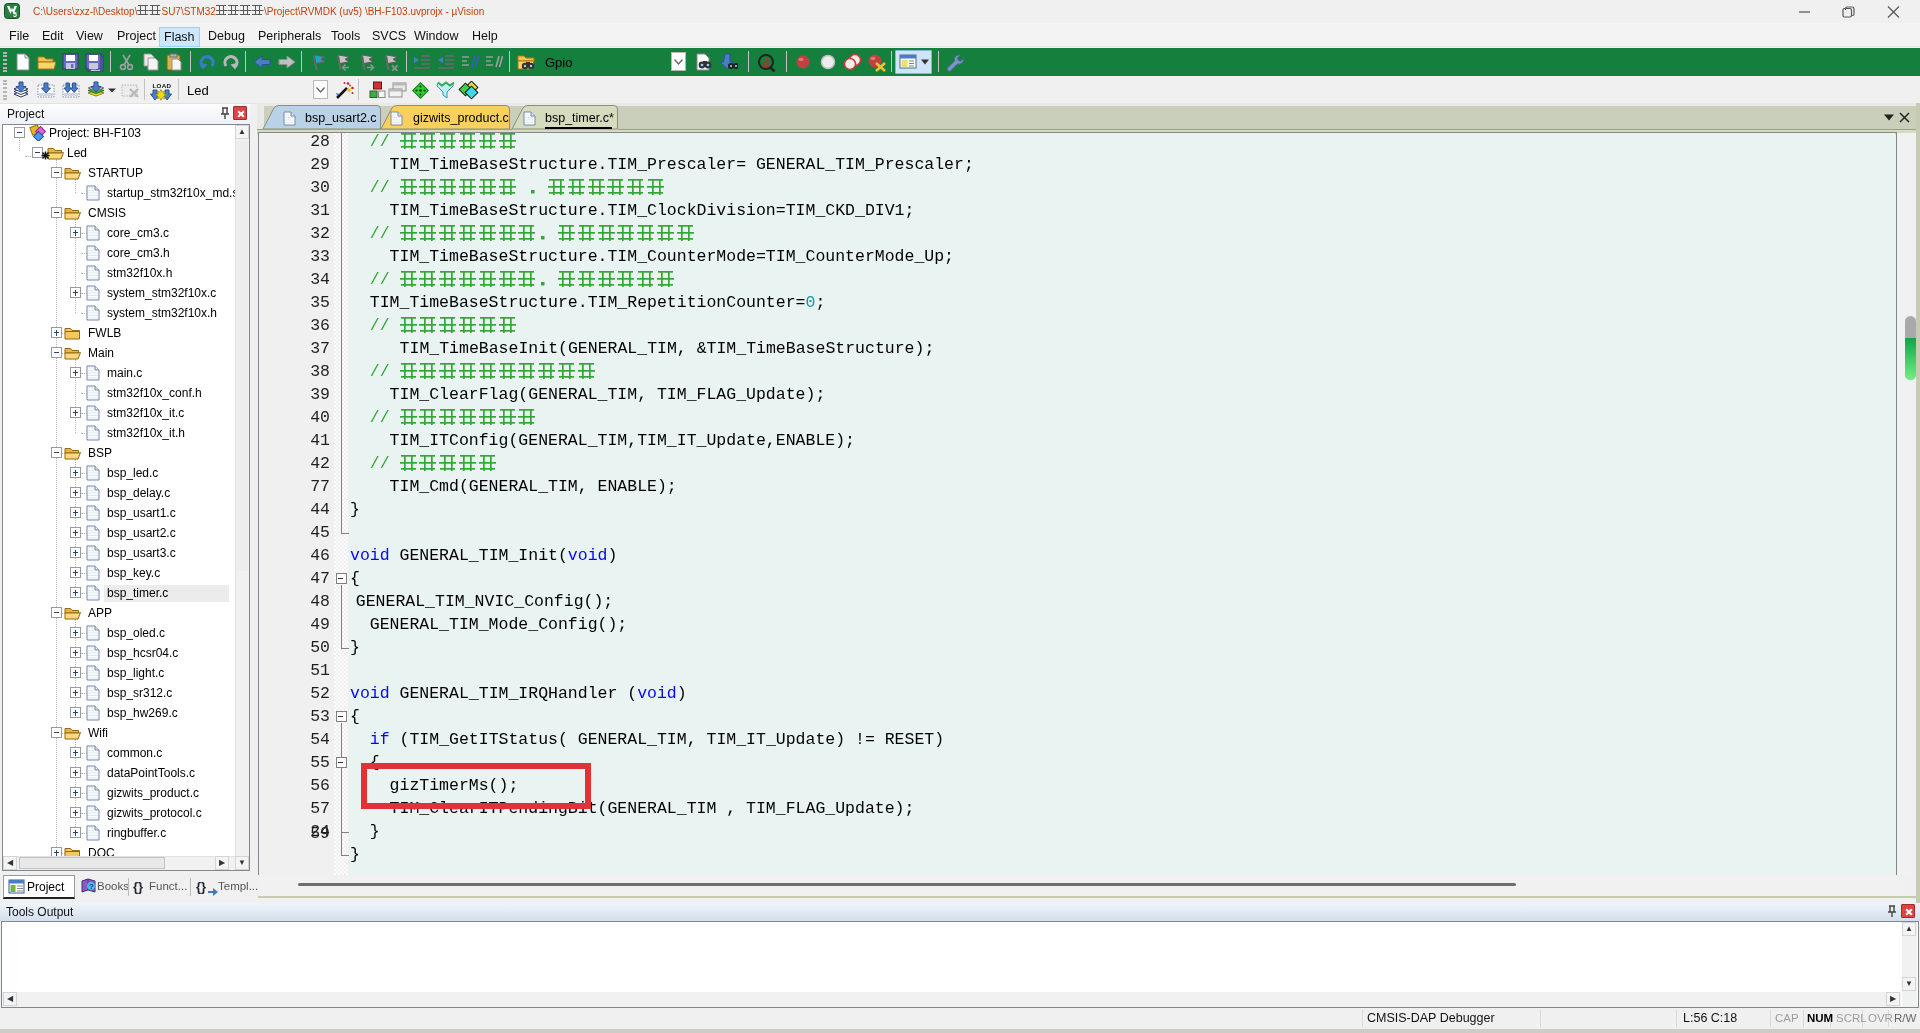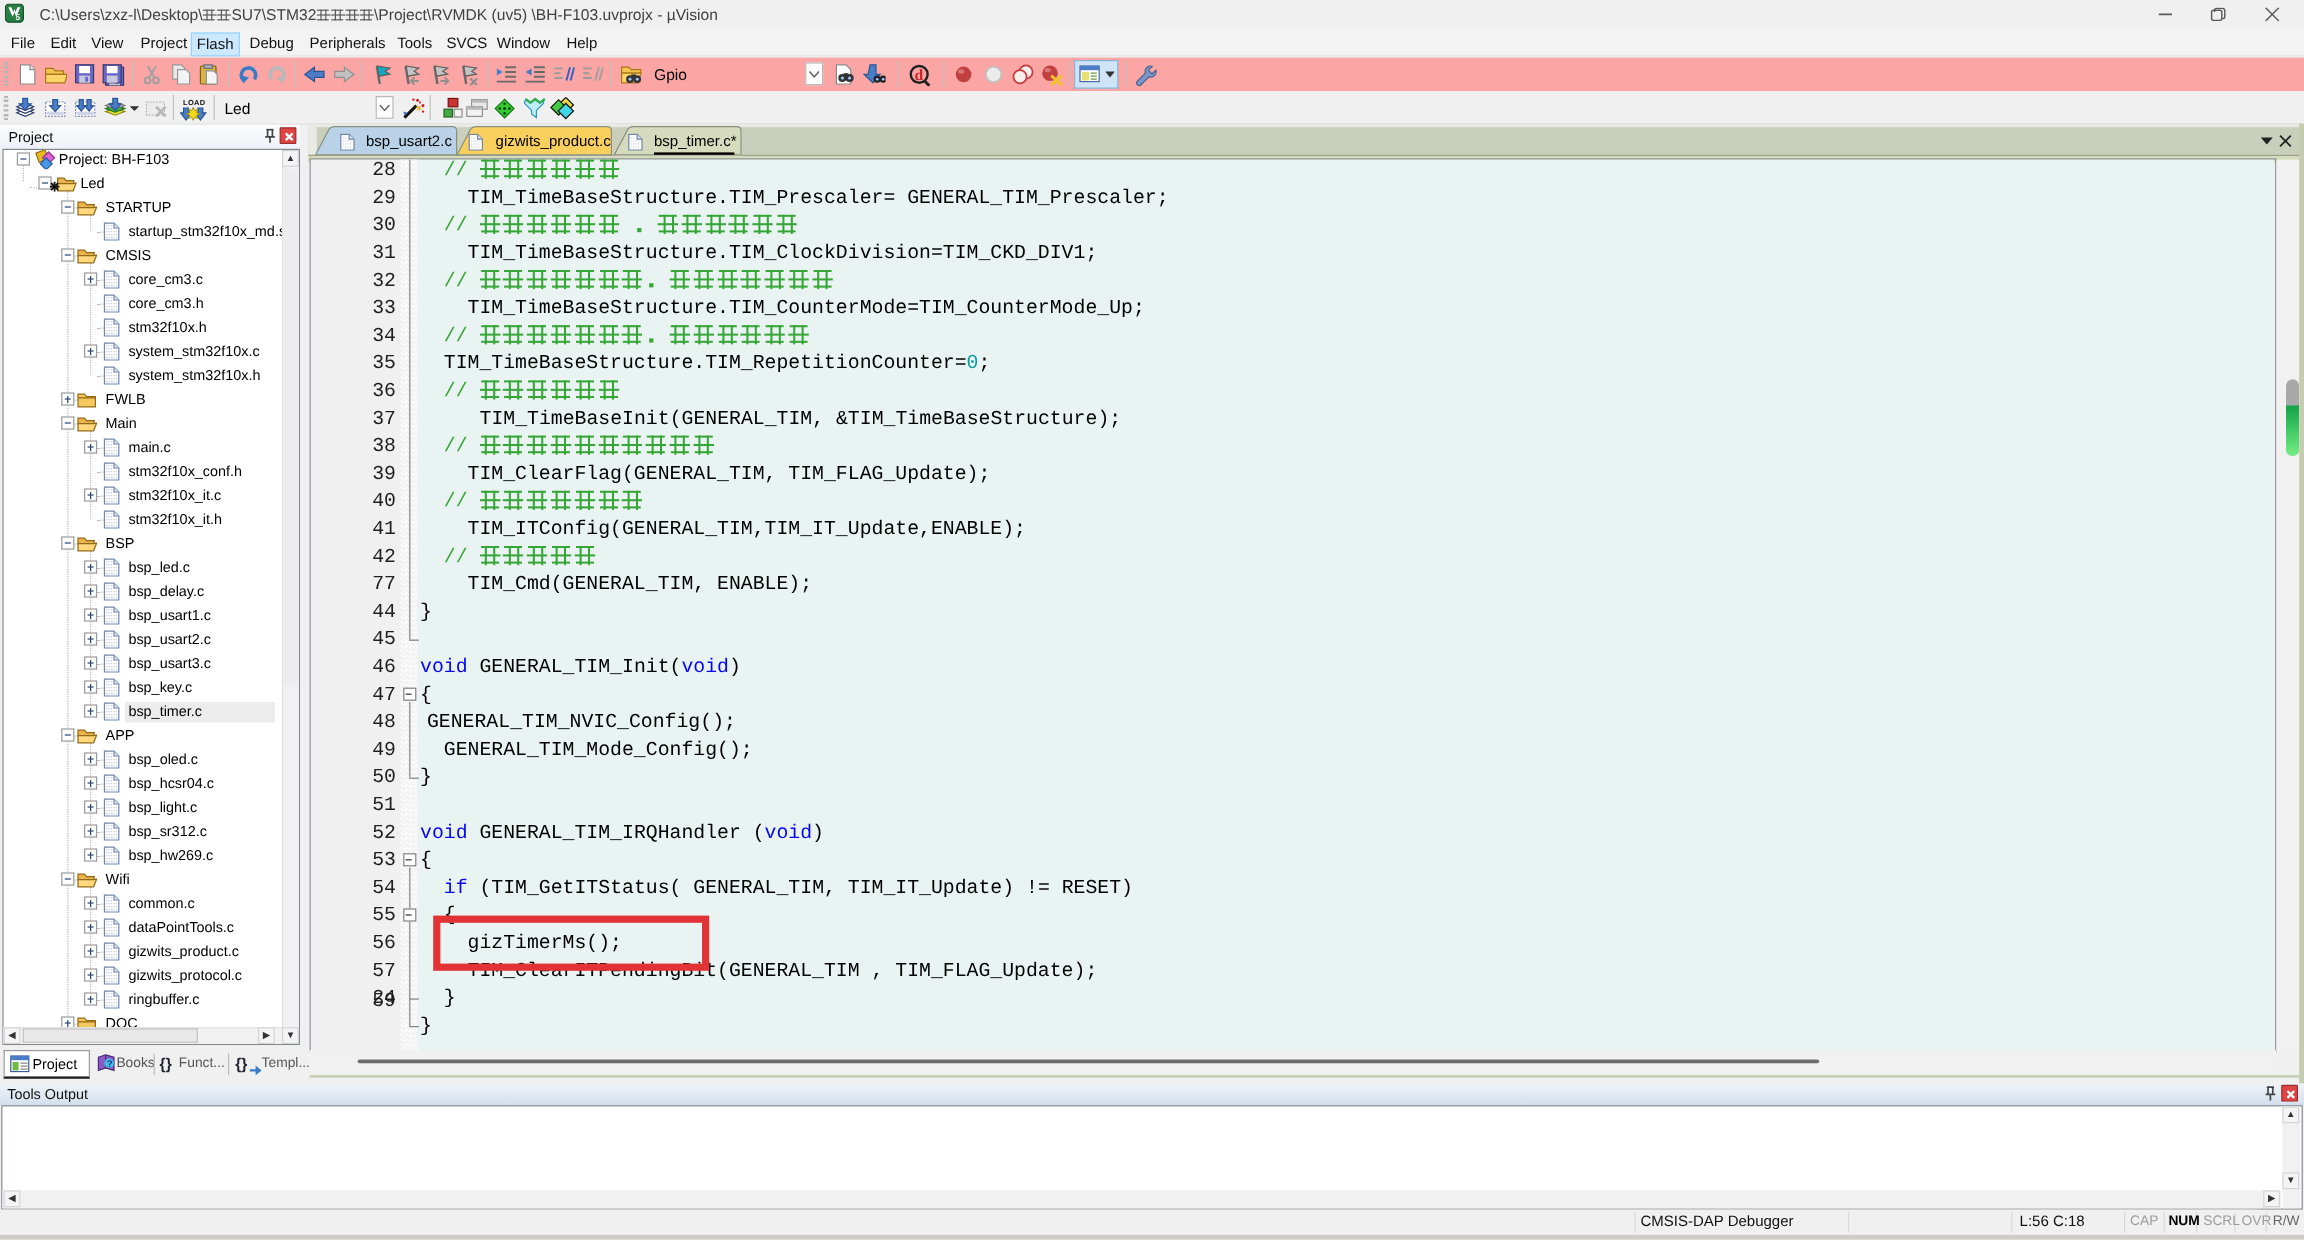--- a/index.html
+++ b/index.html
@@ -1,26 +1,26 @@
 <!DOCTYPE html>
 <html><head><meta charset="utf-8"><title>µVision</title>
 <style>
 *{margin:0;padding:0;box-sizing:border-box}
 html,body{width:1920px;height:1033px;overflow:hidden;background:#f0f0f0;
  font-family:"Liberation Sans",sans-serif;-webkit-font-smoothing:antialiased}
 .abs{position:absolute}
 
 #title{position:absolute;left:0;top:0;width:1920px;height:23px;background:#f0f0f0}
-#title .txt{position:absolute;left:33px;top:5px;font-size:13px;color:#404040;letter-spacing:0px}
+#title .txt{position:absolute;left:33px;top:5px;font-size:10px;color:#c2410c;letter-spacing:0px}
 
 #menu{position:absolute;left:0;top:23px;width:1920px;height:24px;background:#f3f3f3;border-bottom:1px solid #e5e5e5}
 .mi{position:absolute;top:4px;font-size:12.5px;color:#111;padding:2px 4px}
 .mhl{background:#cce8ff;border:1px solid #99d1ff}
 
-#tb1{position:absolute;left:0;top:48px;width:1920px;height:28px;background:#fca5a5}
+#tb1{position:absolute;left:0;top:48px;width:1920px;height:28px;background:#15803d}
 #tb2{position:absolute;left:0;top:76px;width:1920px;height:28px;background:#f0f0f0;border-bottom:1px solid #e2e2e2}
 .tsep{position:absolute;top:3px;width:1px;height:21px;background:#c2c2c2}
 .grip{position:absolute;left:3px;top:4px;width:3px;height:20px;border-left:2px dotted #b5b5b5;border-right:2px dotted #b5b5b5}
 
 #phead{position:absolute;left:0;top:104px;width:250px;height:20px;background:linear-gradient(#fdfdfe,#edf1f8);font-size:12px;color:#111}
 #ptree{position:absolute;left:2px;top:124px;width:248px;height:747px;background:#fff;border:1px solid #828790}
 .trow{position:absolute;height:20px;font-size:12px;color:#000;line-height:20px;white-space:nowrap}
 .tsel{position:absolute;background:#ececec}
 .ebox{position:absolute;width:11px;height:11px;background:#fff;border:1px solid #9a9a9a;line-height:9px;text-align:center}
 .ebox i{position:absolute;left:2px;top:4.25px;width:5px;height:1px;background:#26466e;font-style:normal}

